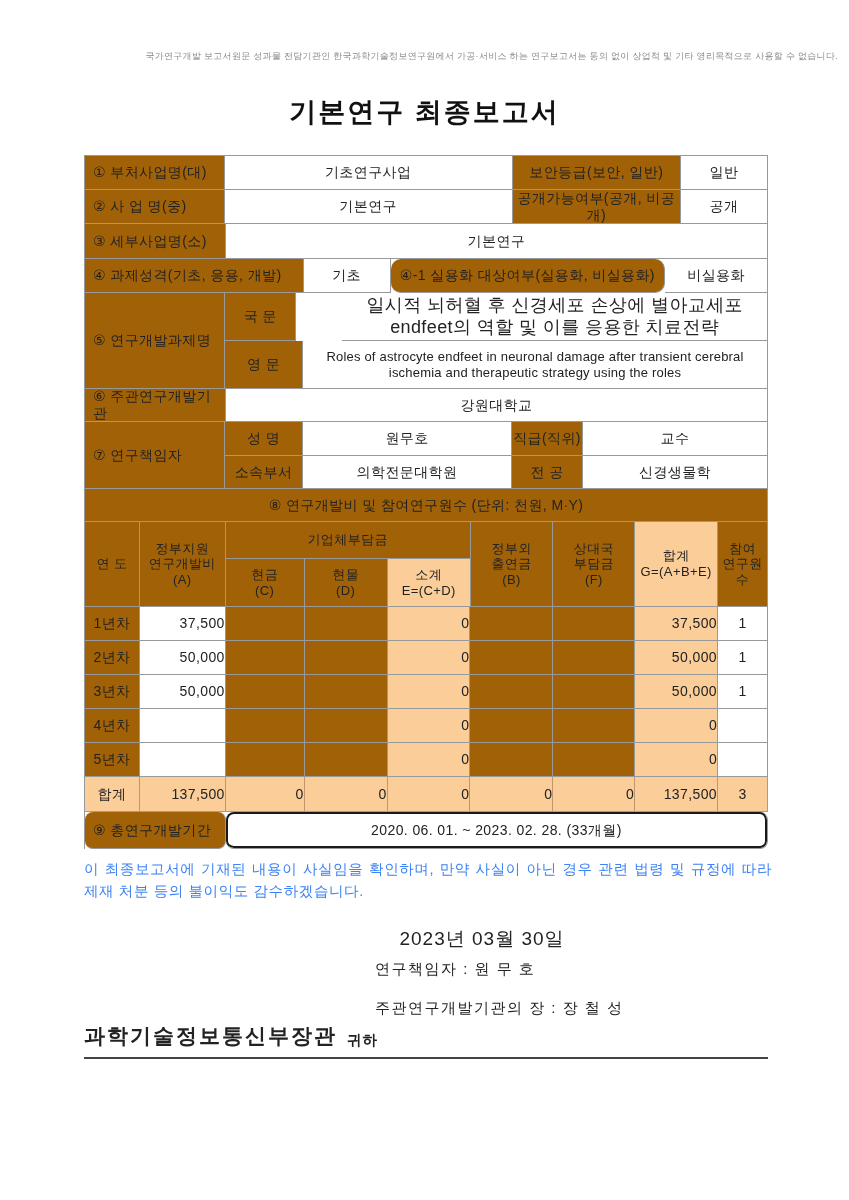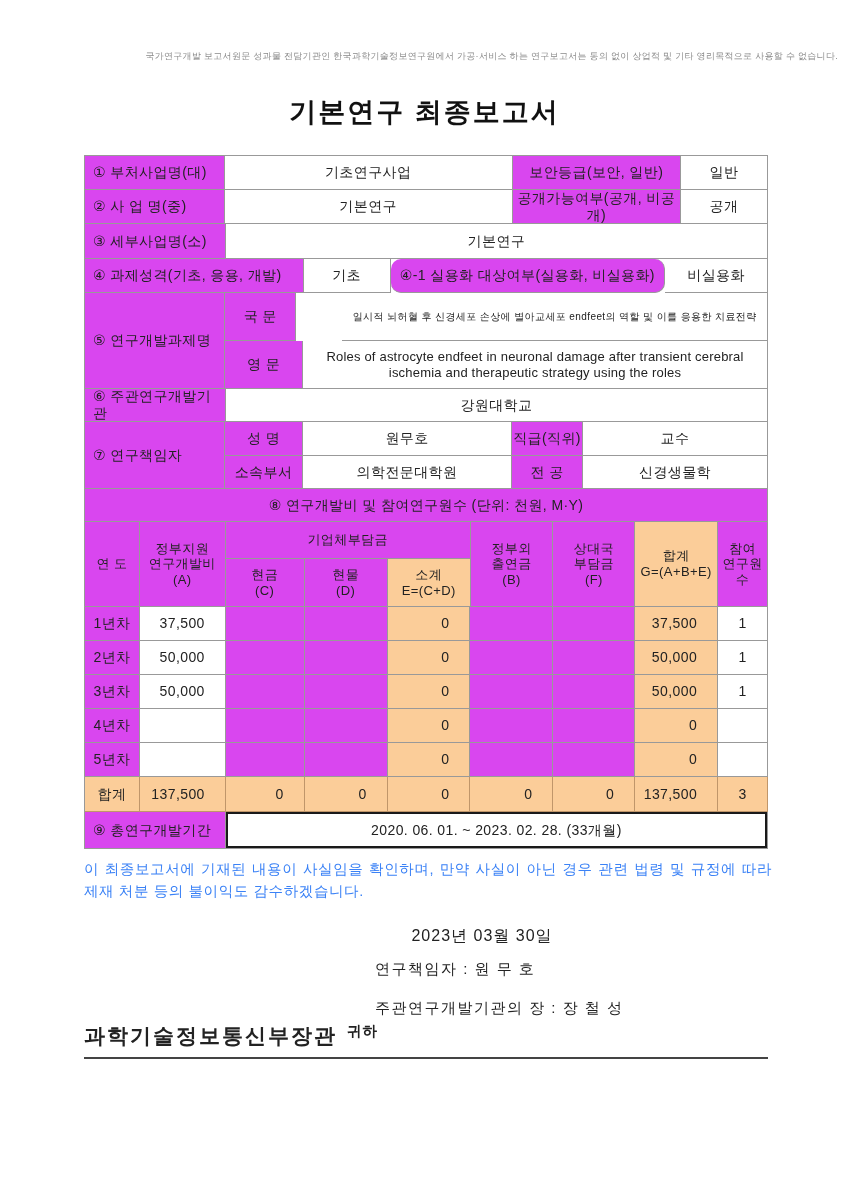--- a/index.html
+++ b/index.html
@@ -24,62 +24,62 @@
     border-top:1px solid #999; border-left:1px solid #999;
     font-size:14px;
   }
   .row { display:flex; }
   .cell {
     border-right:1px solid #999; border-bottom:1px solid #999;
     display:flex; align-items:center; justify-content:center;
     text-align:center; letter-spacing:0.4px; line-height:1.2;
     overflow:hidden;
   }
-  .gray   { background:#d946ef; }
+  .gray   { background:#a16207; }
   .orange { background:#fbcd99; }
   .lab    { justify-content:flex-start; text-align:left; padding-left:8px; }
-  .num    { justify-content:flex-end; padding-right:20px; }
+  .num    { justify-content:flex-end; padding-right:0; }
   .pre    { white-space:pre-line; }
   .h34 { height:34px; } .h35 { height:35px; } .h33 { height:33px; }
-  .h48 { height:48px; } .h37b { height:37px; } .h85 { height:85px; }
+  .h48 { height:48px; } .h37b { height:37px;border-radius:8px; } .h85 { height:85px; }
   
   .w141{width:141px;} .w291{width:291px;} .w170{width:170px;} .w82{width:88px;}
   .w543{width:543px;} .w219{width:219px;} .w87{width:87px;} .w275{width:275px;border-radius:10px;}
   .w103{width:103px;} .w78{width:78px;} .w465{width:465px;} .w209{width:209px;}
   .w71{width:71px;} .w185{width:185px;}
   .stack { display:flex; flex-direction:column; }
   .eng { font-size:13px; letter-spacing:0.2px; padding:0 4px; }
-  .kor-title { font-size:10px; padding:12px 4px;margin-left:46px; }
+  .kor-title { font-size:18px; padding:12px 4px;margin-left:46px; }
   
   .cy{width:55px;} .ca{width:86px;} .cc{width:79px;} .cd{width:83px;}
   .ce{width:83px;} .cb{width:83px;} .cf{width:82px;} .cg{width:83px;}
   .cn{width:50px;}
   .bh .cell { font-size:13px; }
   .grp245 { width:245px; }
   .grp-top { height:37px; }
   .grp-bot { display:flex; height:48px; }
   .grp-bot .cell { height:48px; }
   .trow .cell { background:#fbcd99; border-color:#c0966a; }
   .blackbox { box-shadow:inset 0 0 0 2px #1a1a1a; }
   
   .confirm {
     position:absolute; left:84px; top:858px; width:688px;
     font-size:14.5px; letter-spacing:0.6px; line-height:1.55; color:#3b82f6;
     text-align:justify;
   }
   .dateline {
     position:absolute; left:140px; top:926px; width:684px;
-    text-align:center; font-size:16px; letter-spacing:1px;
+    text-align:center; font-size:19px; letter-spacing:1px;
   }
   .sig1 { position:absolute; left:375px; top:960px; font-size:15px; letter-spacing:1.5px; }
   .sig2 { position:absolute; left:375px; top:999px; font-size:15px; letter-spacing:1.5px; }
   .recipient-row {
     position:absolute; left:84px; top:1022px; width:684px;
     border-bottom:2px solid #444; padding-bottom:7px;
-    display:flex; align-items:flex-start; gap:10px;
+    display:flex; align-items:flex-end; gap:10px;
   }
   .recipient { font-size:21px; font-weight:bold; letter-spacing:2px; color:#222; }
   .recipient-suffix { font-size:14.5px; font-weight:bold; letter-spacing:1px; }
 </style>
 </head>
 <body>
 
 <div class="disclaimer">국가연구개발 보고서원문 성과물 전담기관인 한국과학기술정보연구원에서 가공·서비스 하는 연구보고서는 동의 없이 상업적 및 기타 영리목적으로 사용할 수 없습니다.</div>
 
 <div class="title">기본연구 최종보고서</div>

